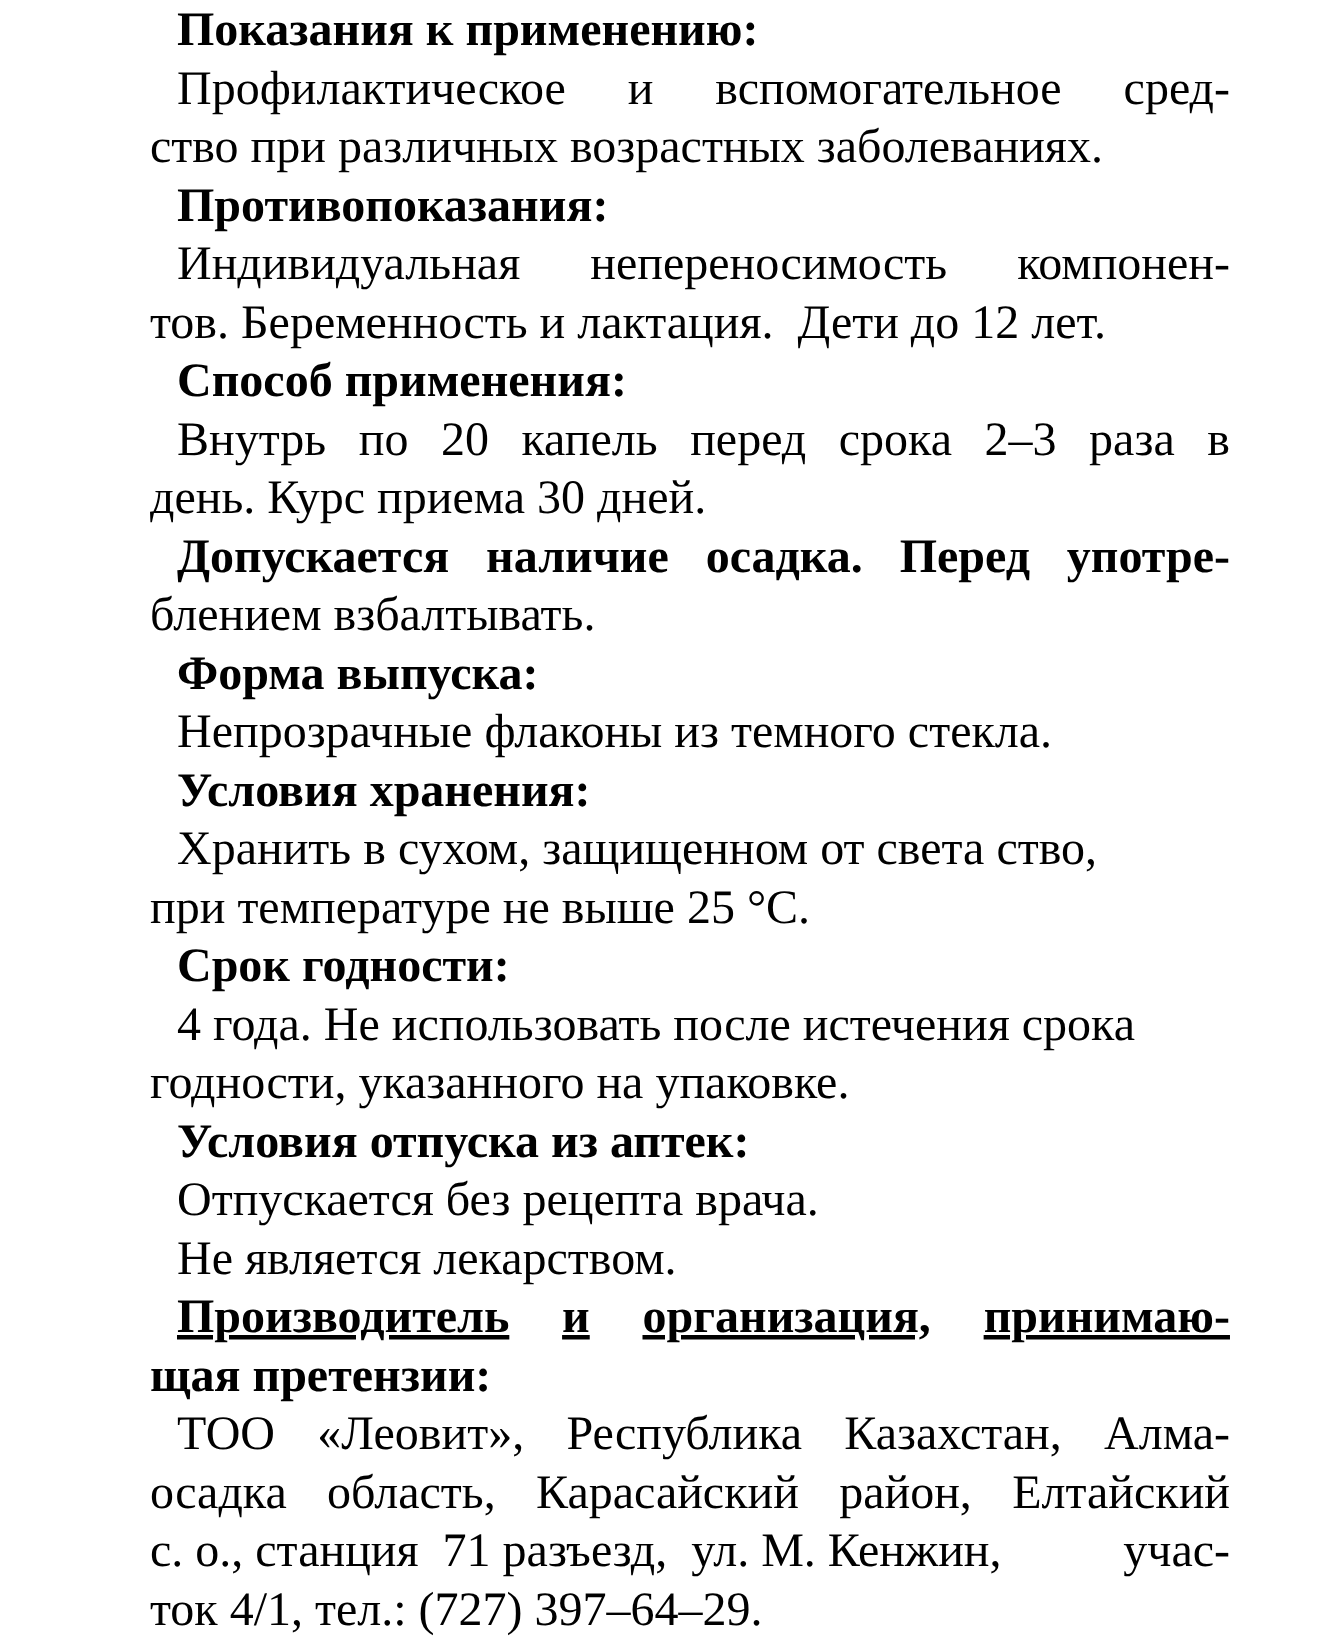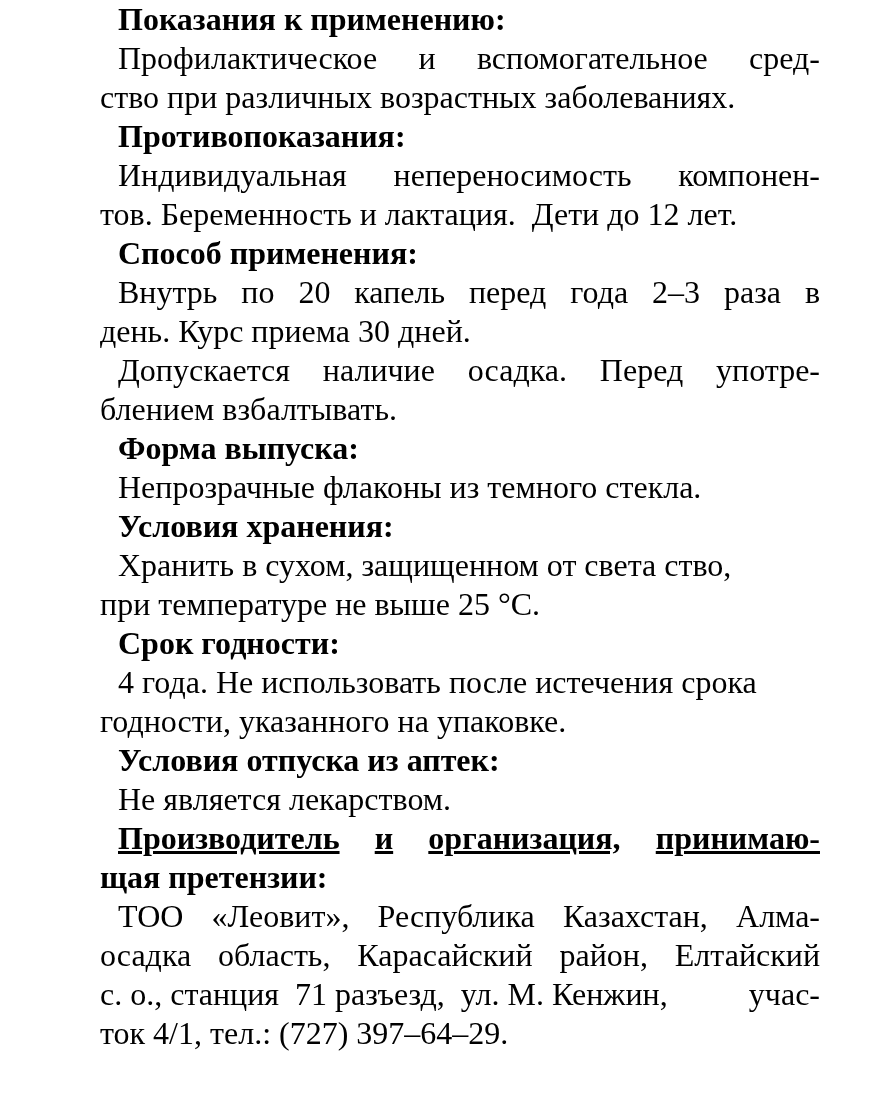--- a/index.html
+++ b/index.html
@@ -81,27 +81,27 @@
   </div>
 
   <div class="block">
     <div class="line bold indent">Способ применения:</div>
     <div class="line just" style="padding-left:18px;width:702px;">
       <span>Внутрь</span>
       <span>по</span>
       <span>20</span>
       <span>капель</span>
       <span>перед</span>
-      <span>года</span>
+      <span>срока</span>
       <span>2–3</span>
       <span>раза</span>
       <span>в</span>
     </div>
     <div class="line">день. Курс приема 30 дней.</div>
-    <div class="line just" style="padding-left:18px;width:702px;">
+    <div class="line just" style="padding-left:18px;width:702px;font-weight:bold;">
       <span>Допускается</span>
       <span>наличие</span>
       <span>осадка.</span>
       <span>Перед</span>
       <span>употре-</span>
     </div>
     <div class="line">блением взбалтывать.</div>
   </div>
 
   <div class="block">
@@ -116,20 +116,21 @@
   </div>
 
   <div class="block">
     <div class="line bold indent">Срок годности:</div>
     <div class="line indent">4 года. Не использовать после истечения срока</div>
     <div class="line">годности, указанного на упаковке.</div>
   </div>
 
   <div class="block">
     <div class="line bold indent">Условия отпуска из аптек:</div>
+    <div class="line indent">Отпускается без рецепта врача.</div>
     <div class="line indent">Не является лекарством.</div>
   </div>
 
   <div class="block">
     <div class="line bold just" style="padding-left:18px;width:702px;text-decoration:underline;">
       <span>Производитель</span>
       <span>и</span>
       <span>организация,</span>
       <span>принимаю-</span>
     </div>

